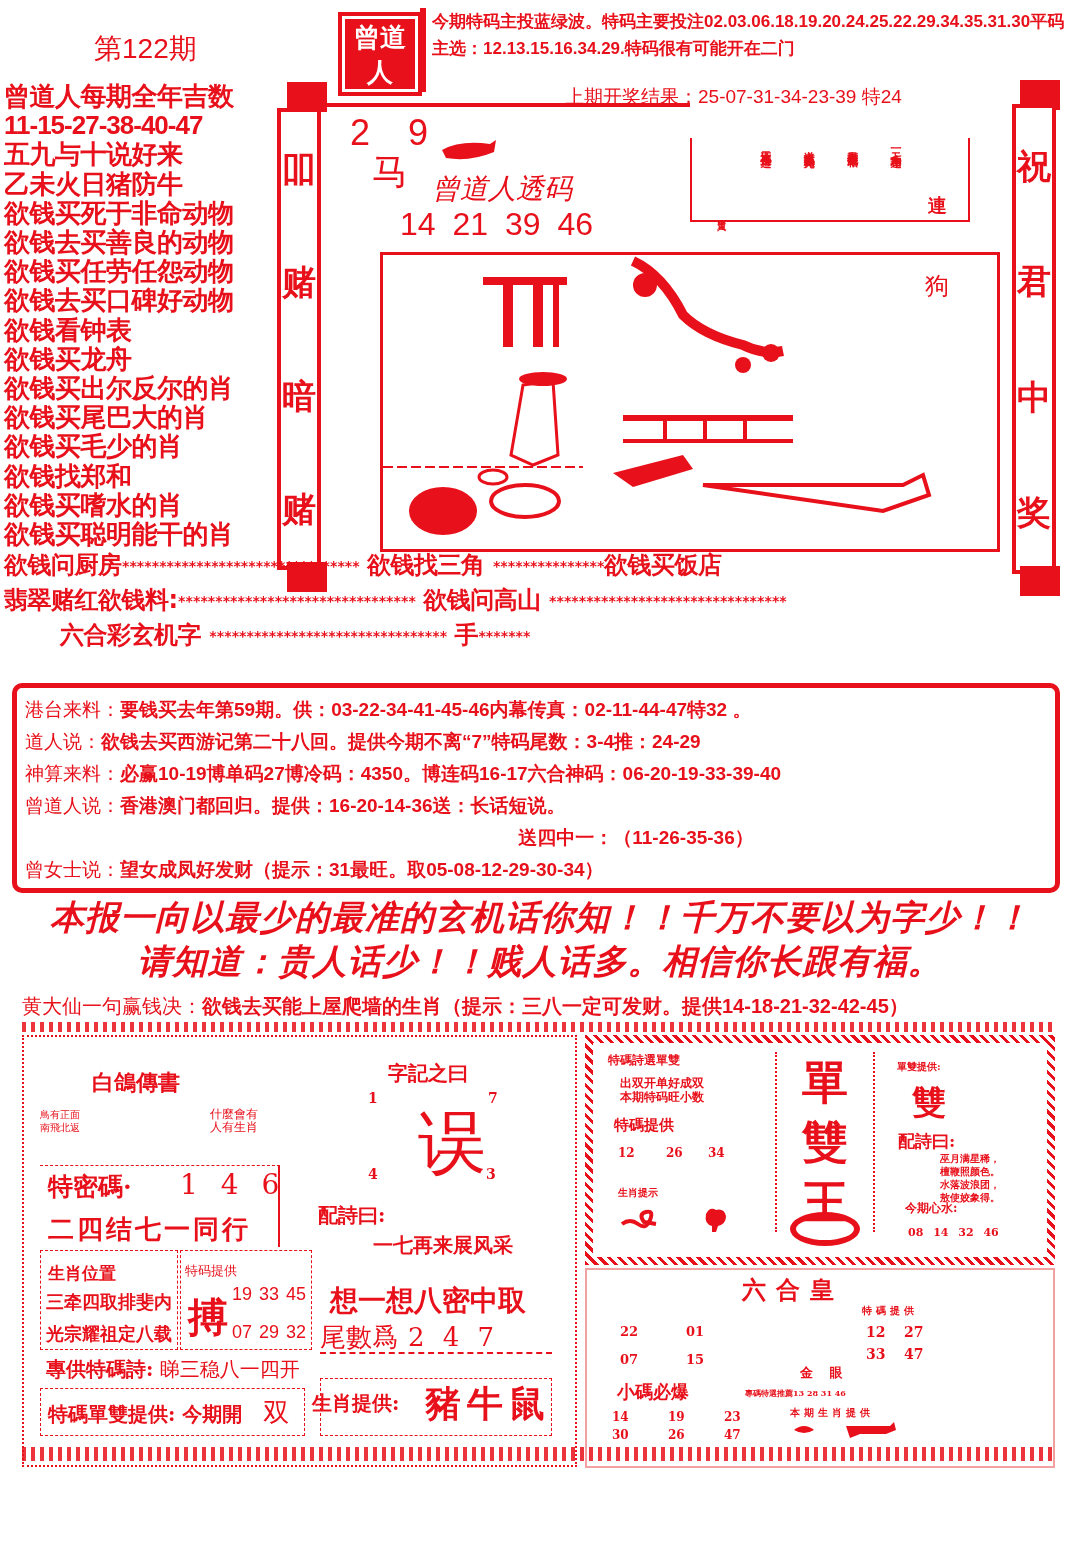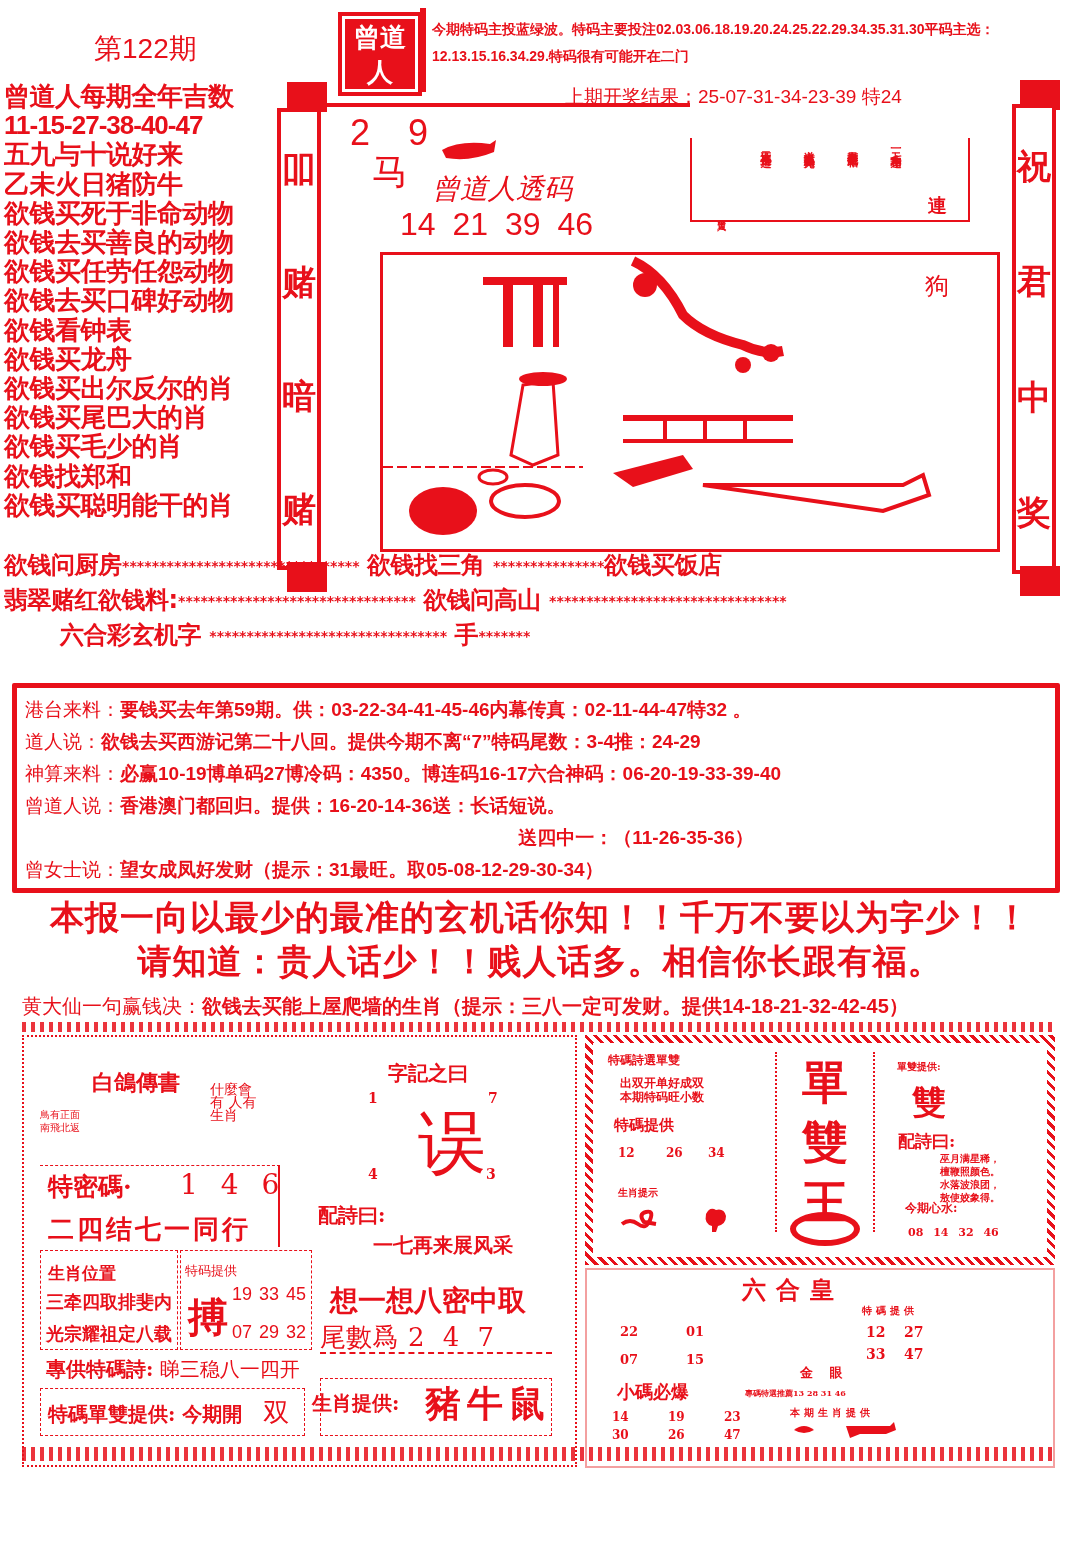--- a/index.html
+++ b/index.html
@@ -4,21 +4,21 @@
 <style>
   * { box-sizing: border-box; margin: 0; padding: 0; }
   html, body { width: 1080px; height: 1565px; background: #ffffff; overflow: hidden; }
   body { position: relative; font-family: "DejaVu Sans", sans-serif; color: #e8101a; }
   .abs { position: absolute; }
 
   
   #issue { left: 75px; top: 30px; font-size: 28px; font-family: "Liberation Sans", sans-serif; margin-left: 19px; }
   #seal { left: 338px; top: 12px; width: 84px; height: 84px; border: 4px solid #e8101a; display: flex; align-items: center; justify-content: center; }
   #seal .inner { width: 70px; height: 70px; background: #e8101a; color: #fff; font-size: 26px; font-weight: bold; display: flex; flex-wrap: wrap; align-items: center; justify-content: center; line-height: 32px; text-align: center; }
-  #top-text { left: 432px; top: 8px; width: 645px; font-size: 14px; font-weight: bold; line-height: 27px; font-family: "Liberation Sans", sans-serif; margin-top: 8px; }
+  #top-text { left: 432px; top: 8px; width: 645px; font-size: 17px; font-weight: bold; line-height: 27px; font-family: "Liberation Sans", sans-serif; }
   #top-bar { left: 420px; top: 8px; width: 6px; height: 84px; background: #e8101a; }
   #last-result { left: 565px; top: 84px; font-size: 19px; font-family: "Liberation Sans", sans-serif; }
   #header-line { left: 318px; top: 103px; width: 372px; height: 4px; background: #e8101a; }
 
   
   #left-list { left: 4px; top: 82px; width: 280px; }
   #left-list div { font-size: 26px; font-weight: bold; line-height: 29.2px; white-space: nowrap; letter-spacing: -0.5px; }
   #left-list .num { font-family: "Liberation Sans", sans-serif; letter-spacing: -1px; }
 
   
@@ -44,38 +44,38 @@
 
   #pic-frame { left: 380px; top: 252px; width: 620px; height: 300px; border: 3px solid #e8101a; }
   #pic-dog { left: 925px; top: 270px; font-size: 24px; }
 
   
   #mid-lines { left: 4px; top: 548px; width: 1075px; }
   #mid-lines div { font-size: 24px; font-weight: bold; line-height: 34px; white-space: nowrap; letter-spacing: -0.5px; }
   .stars { font-size: 14px; letter-spacing: -1px; vertical-align: middle; font-family: "DejaVu Sans Mono", monospace; }
 
   
-  #info-box { left: 12px; top: 683px; width: 1048px; height: 210px; border: 5px solid #e8101a; border-radius: 2px; padding: 6px 8px 0 8px; }
+  #info-box { left: 12px; top: 683px; width: 1048px; height: 210px; border: 5px solid #e8101a; border-radius: 10px; padding: 6px 8px 0 8px; }
   #info-box .line { font-size: 19px; line-height: 32px; white-space: nowrap; font-family: "Liberation Sans", sans-serif; }
   #info-box .lbl { font-weight: normal; }
   #info-box .txt { font-weight: bold; }
   #info-box .center { text-align: center; padding-left: 200px; }
 
   
-  #slogan { left: 0; top: 895px; width: 1080px; text-align: center; font-size: 34px; font-weight: bold; line-height: 44px; font-family: "DejaVu Serif", serif; letter-spacing: 1px; }
+  #slogan { left: 0; top: 895px; width: 1080px; text-align: center; font-size: 34px; font-weight: bold; font-style: italic; line-height: 44px; font-family: "DejaVu Serif", serif; letter-spacing: 1px; }
   #huang { left: 22px; top: 993px; font-size: 20px; white-space: nowrap; font-family: "Liberation Sans", sans-serif; }
   #huang .b { font-weight: bold; }
   .deco-row { position: absolute; height: 10px; background: repeating-linear-gradient(90deg, #e8101a 0 4px, transparent 4px 9px); opacity: .85; }
 
   
   #bl-panel { left: 22px; top: 1035px; width: 555px; height: 432px; border: 2px dotted #e8101a; }
   .dot-box { position: absolute; border: 1px dashed #e8101a; }
   #bl-title { left: 92px; top: 1068px; font-size: 22px; font-weight: bold; font-family: "DejaVu Serif", serif; }
   #bl-small-l { left: 40px; top: 1108px; font-size: 10px; line-height: 13px; width: 50px; font-family: "DejaVu Serif", serif; }
-  #bl-small-r { left: 210px; top: 1083px; font-size: 14px; line-height: 13px; width: 50px; font-family: "DejaVu Serif", serif; }
+  #bl-small-r { left: 210px; top: 1108px; font-size: 12px; line-height: 13px; width: 50px; font-family: "DejaVu Serif", serif; }
   #tema-label { left: 48px; top: 1170px; font-size: 25px; font-weight: bold; font-family: "DejaVu Serif", serif; }
   #tema-nums { left: 180px; top: 1168px; font-size: 28px; font-family: "DejaVu Serif", serif; word-spacing: 14px; }
   #tema-verse { left: 48px; top: 1212px; font-size: 26px; font-weight: bold; letter-spacing: 3px; }
   #shengxiao-lbl { left: 48px; top: 1262px; font-size: 17px; font-weight: bold; font-family: "DejaVu Serif", serif; }
   #shengxiao-l1 { left: 46px; top: 1290px; font-size: 18px; font-weight: bold; font-family: "DejaVu Serif", serif; }
   #shengxiao-l2 { left: 46px; top: 1322px; font-size: 18px; font-weight: bold; font-family: "DejaVu Serif", serif; }
   #bo-lbl { left: 185px; top: 1262px; font-size: 13px; font-family: "DejaVu Serif", serif; }
   #bo-char { left: 188px; top: 1290px; font-size: 40px; font-weight: bold; font-family: "DejaVu Serif", serif; }
   #bo-row1 { left: 232px; top: 1284px; font-size: 18px; font-family: "Liberation Sans", sans-serif; word-spacing: 2px; }
   #bo-row2 { left: 232px; top: 1322px; font-size: 18px; font-family: "Liberation Sans", sans-serif; word-spacing: 2px; }
@@ -127,20 +127,21 @@
   <div>欲钱买死于非命动物</div>
   <div>欲钱去买善良的动物</div>
   <div>欲钱买任劳任怨动物</div>
   <div>欲钱去买口碑好动物</div>
   <div>欲钱看钟表</div>
   <div>欲钱买龙舟</div>
   <div>欲钱买出尔反尔的肖</div>
   <div>欲钱买尾巴大的肖</div>
   <div>欲钱买毛少的肖</div>
   <div>欲钱找郑和</div>
+  <div>欲钱买嗜水的肖</div>
   <div>欲钱买聪明能干的肖</div>
 </div>
 
 <div id="scroll-left-cap-top" class="abs scroll-cap"></div>
 <div id="scroll-left" class="abs scroll">
   <span>吅</span>
   <span>赌</span>
   <span>暗</span>
   <span>赌</span>
 </div>

